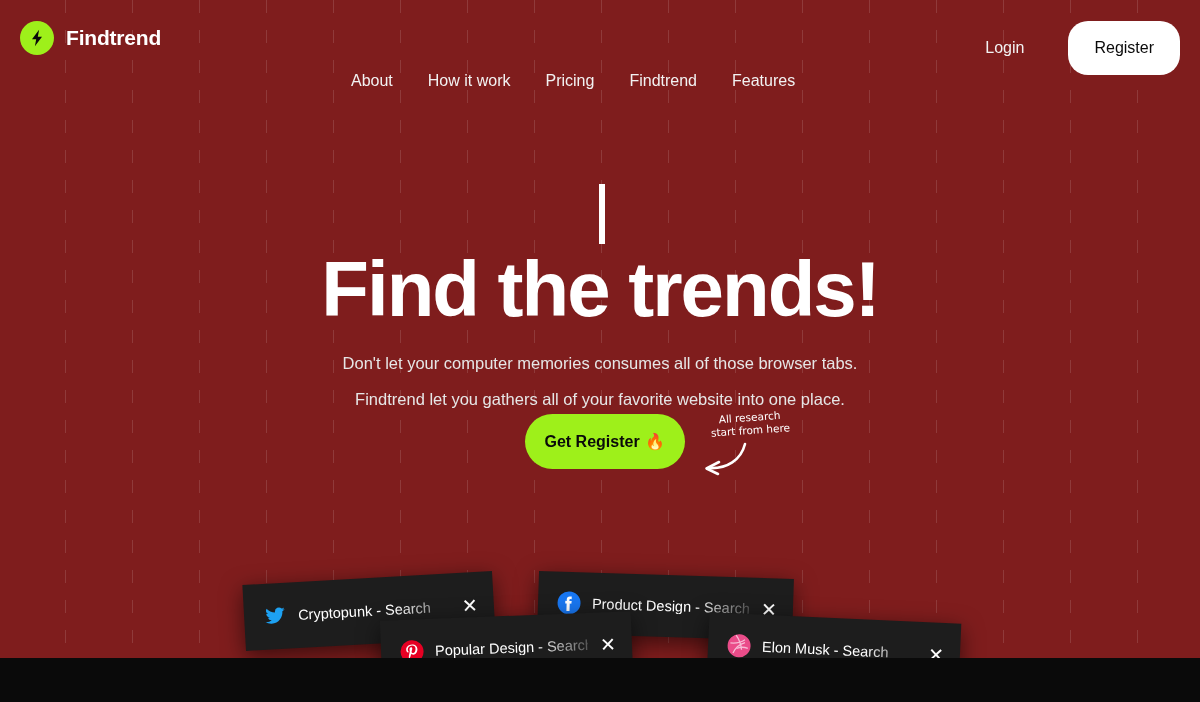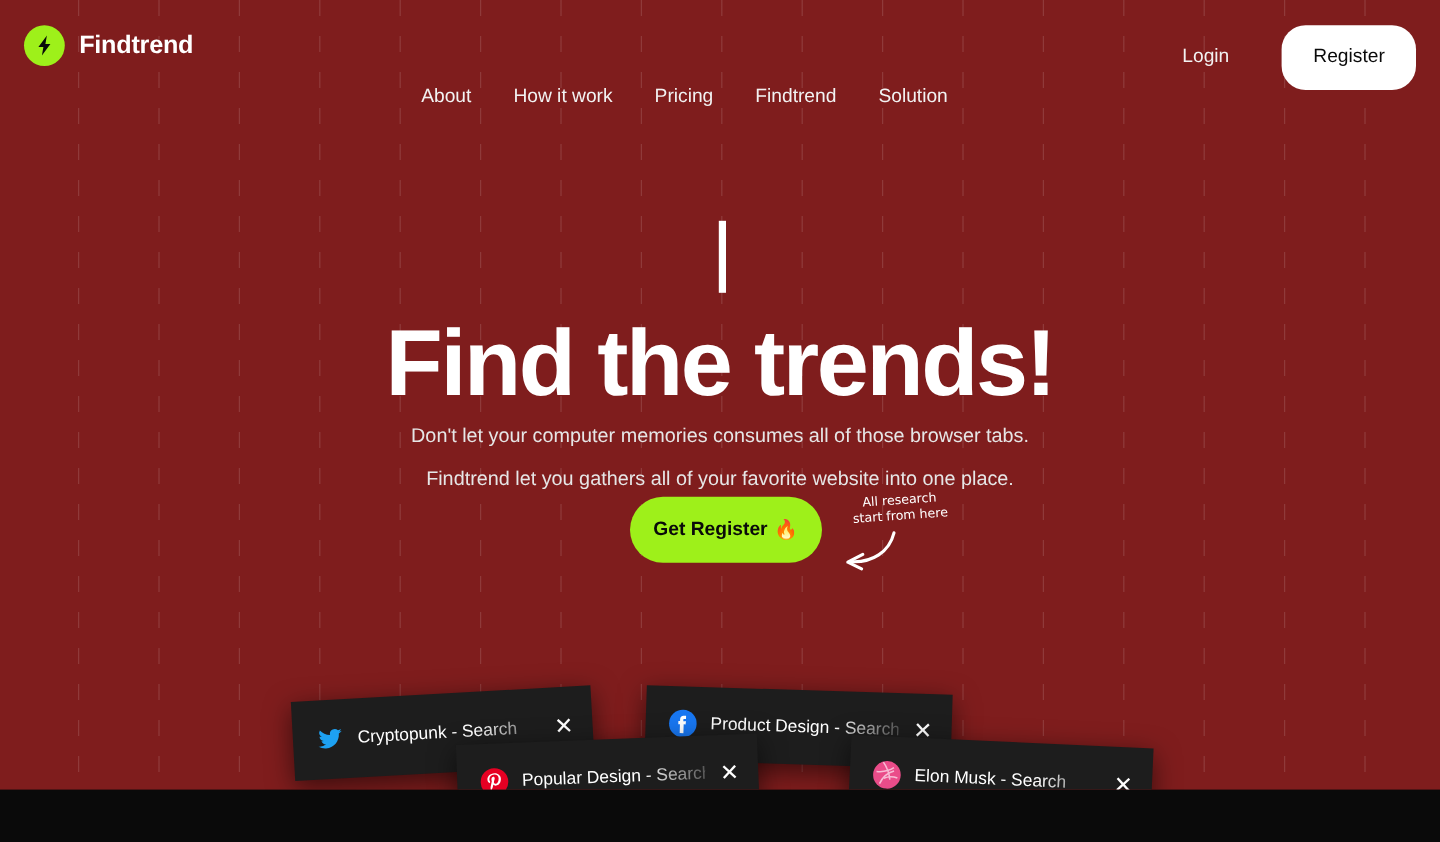--- a/index.html
+++ b/index.html
@@ -76,21 +76,21 @@
   
   .hero { position:absolute; left:0; top:0; width:1200px; text-align:center; z-index:4; }
   .headline {
     position:absolute; left:0; top:172px; width:1200px;
     color:#ffffff;
     font-size:78px; font-weight:bold;
     line-height:74px; letter-spacing:-2px;
     white-space:nowrap;
   }
   .headline .line1 { display:block; }
-  .headline .line2 { display:block; margin-top:19px; }
+  .headline .line2 { display:block; margin-top:6px; }
   .caret {
     display:inline-block; width:6px; height:60px;
     background:#ffffff; vertical-align:-8px; margin-left:4px;
   }
   .subtitle {
     position:absolute; left:0; top:339px; width:1200px;
     color:#e6e6e6; font-size:16.5px; line-height:24px;
   }
   .subtitle span { display:block;margin-top:12px; }
 
@@ -182,21 +182,21 @@
         </svg>
       </span>
       <span class="brand-name">Findtrend</span>
     </div>
 
     <nav class="nav">
       <a href="#">About</a>
       <a href="#">How it work</a>
       <a href="#">Pricing</a>
       <a href="#">Findtrend</a>
-      <a href="#">Solution</a>
+      <a href="#">Features</a>
     </nav>
 
     <div class="auth">
       <a href="#" class="login-link">Login</a>
       <button class="register-btn">Register</button>
     </div>
   </div>
 
   <div class="hero">
 

